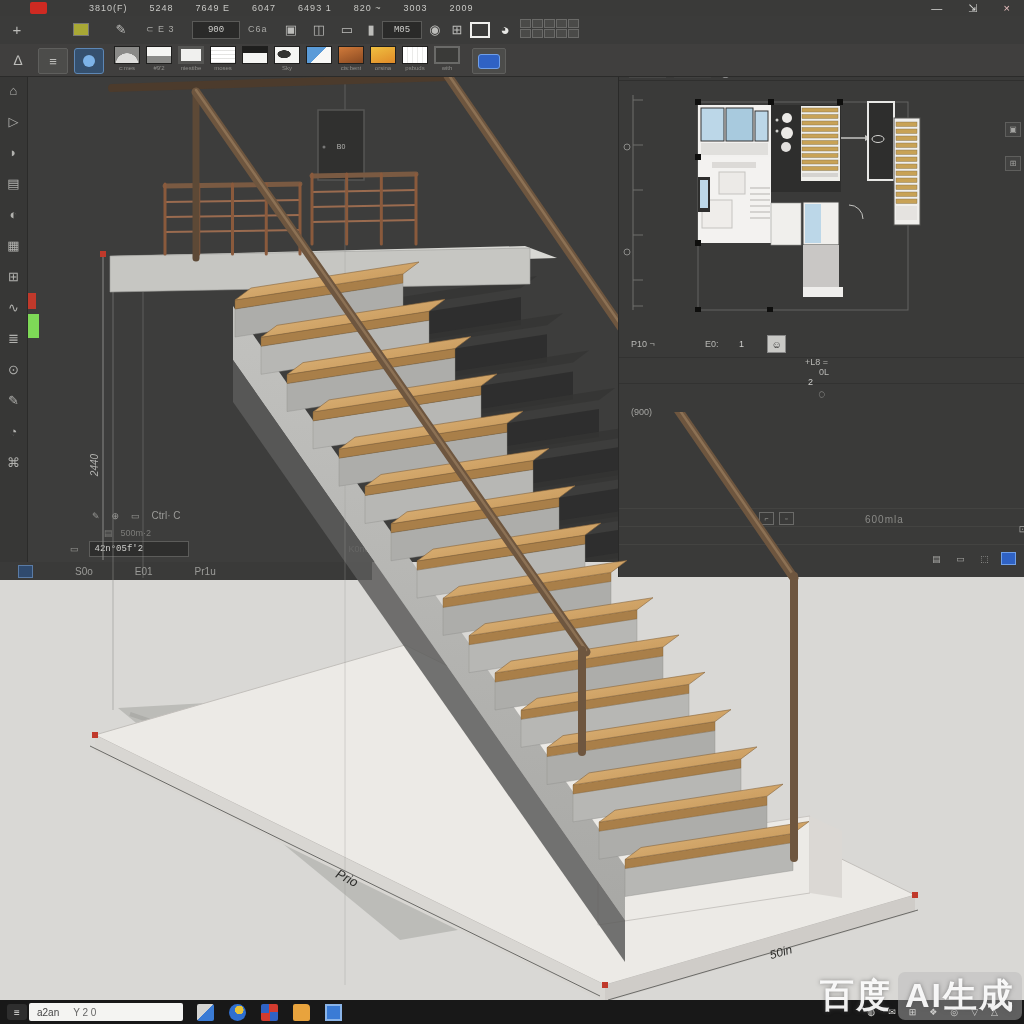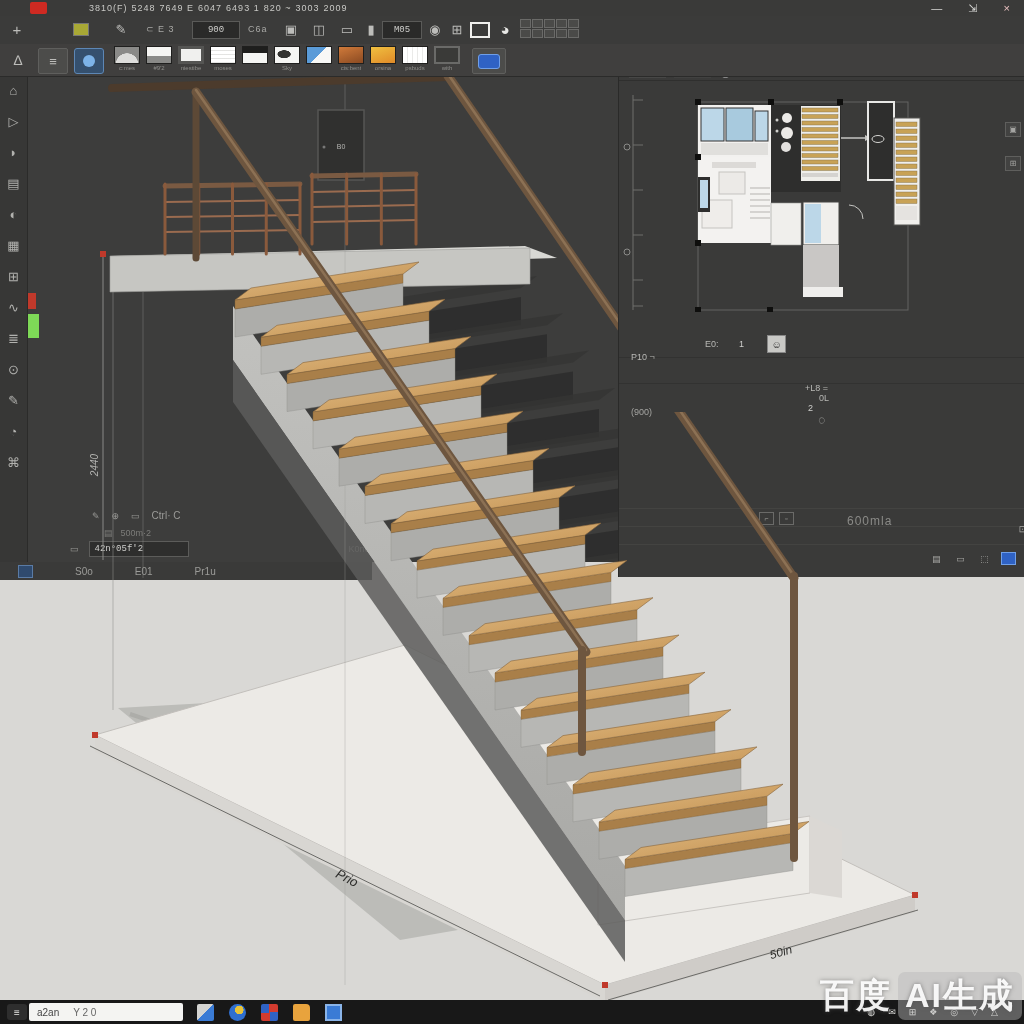--- a/index.html
+++ b/index.html
@@ -2,21 +2,21 @@
 <html><head>
 <meta charset="utf-8">
 <style>
   html,body{margin:0;padding:0;background:#222;}
   #app{position:relative;width:1024px;height:1024px;overflow:hidden;
        font-family:"Liberation Sans",sans-serif;background:#d9d8d5;}
   .ab{position:absolute;}
   
   .titlebar{left:0;top:0;width:1024px;height:16px;background:#3a3a39;display:flex;align-items:center;z-index:8;}
   .app-dot{width:17px;height:12px;background:#cf2a22;border-radius:2px;margin-left:30px;}
-  .menubar{display:flex;gap:4px;margin-left:42px;color:#c9c9c6;font-size:9px;letter-spacing:1px;text-align:center;}
+  .menubar{display:flex;gap:22px;margin-left:42px;color:#c9c9c6;font-size:9px;letter-spacing:1px;text-align:center;}
   .menubar span{cursor:default;}
   .wctl{margin-left:auto;display:flex;gap:26px;margin-right:14px;color:#d8d8d6;font-size:11px;line-height:16px;}
   .wctl .close{color:#e8c0c0;}
   
   .toolbar1{left:0;top:16px;width:1024px;height:28px;background:#3b3b3a;border-bottom:1px solid #2e2e2d;z-index:8;}
   .toolbar2{left:0;top:44px;width:1024px;height:32px;background:#403f3e;border-bottom:1px solid #2b2b2a;z-index:8;}
   .tico{position:absolute;top:3px;height:20px;display:flex;align-items:center;justify-content:center;
         color:#bdbdba;font-size:13px;}
   .tbox{position:absolute;top:5px;height:16px;background:#2a2a29;border:1px solid #5a5a58;color:#cfcfcc;
         font-size:9px;display:flex;align-items:center;justify-content:center;font-family:"Liberation Mono",monospace;}
@@ -70,31 +70,31 @@
   .rp-circ{width:11px;height:11px;border-radius:50%;background:#7a7a78;border:1px solid #999;}
   .rp-corner{position:absolute;right:5px;top:22px;width:8px;height:8px;background:#5a5a58;}
   .edge-ico{position:absolute;width:14px;height:13px;border:1px solid #5f5f5d;color:#a5a5a2;font-size:8px;
             display:flex;align-items:center;justify-content:center;background:#424241;}
   .props-hdr{position:absolute;left:0;top:271px;width:100%;height:16px;background:#454543;color:#c8c8c5;
              font-size:8px;display:flex;align-items:center;}
   .props-hdr .dot1{width:6px;height:6px;border-radius:50%;background:#e0a33d;margin-left:8px;}
   .props-hdr .dot2{width:6px;height:6px;border-radius:50%;background:#d5d5d2;margin-left:4px;}
   .prow{position:absolute;left:0;width:100%;height:26px;border-bottom:1px solid #323231;display:flex;
         align-items:center;color:#b8b8b5;font-size:9px;}
-  .prow .c1{width:46px;margin-left:12px;margin-top:26px;}
+  .prow .c1{width:46px;margin-left:12px;}
   .prow .c2{width:34px;padding-left:28px;}
   .prow .c3{width:28px;color:#cfcfcc;}
   .pic{width:17px;height:16px;background:#c9c9c6;border:1px solid #888;color:#333;font-size:10px;
        display:flex;align-items:center;justify-content:center;}
   .swatch{width:26px;height:15px;background:#b9b9b6;border:1px solid #8a8a88;margin-right:5px;cursor:pointer;}
   .rp-note{position:absolute;left:12px;top:363px;color:#a5a5a2;font-size:9px;}
   .rp-sep{position:absolute;left:0;width:100%;height:1px;background:#434341;}
   .rp-midico{position:absolute;top:468px;width:13px;height:11px;border:1px solid #6a6a68;color:#a5a5a2;
              font-size:7px;display:flex;align-items:center;justify-content:center;}
-  .rp-footlbl{position:absolute;left:228px;top:470px;color:#8a8a87;font-size:12px;letter-spacing:1px;}
+  .rp-footlbl{position:absolute;left:246px;top:470px;color:#8a8a87;font-size:10px;letter-spacing:1px;}
   .bico{position:absolute;top:508px;width:15px;height:13px;color:#a8a8a5;font-size:9px;display:flex;
         align-items:center;justify-content:center;border:1px solid #55555 3;}
   
   #scene{left:0;top:0;z-index:5;pointer-events:none;}
   
   .taskbar{left:0;top:1000px;width:1024px;height:24px;background:#181818;z-index:9;display:flex;align-items:center;}
   .start{width:20px;height:16px;background:#2e2e2e;border-radius:3px;margin-left:7px;color:#e8e8e6;
          font-size:10px;display:flex;align-items:center;justify-content:center;cursor:pointer;}
   .searchbox{width:138px;height:18px;background:#f4f4f2;border-radius:2px;margin-left:2px;display:flex;
              align-items:center;color:#444;font-size:10px;padding:0 8px;gap:14px;cursor:text;}

